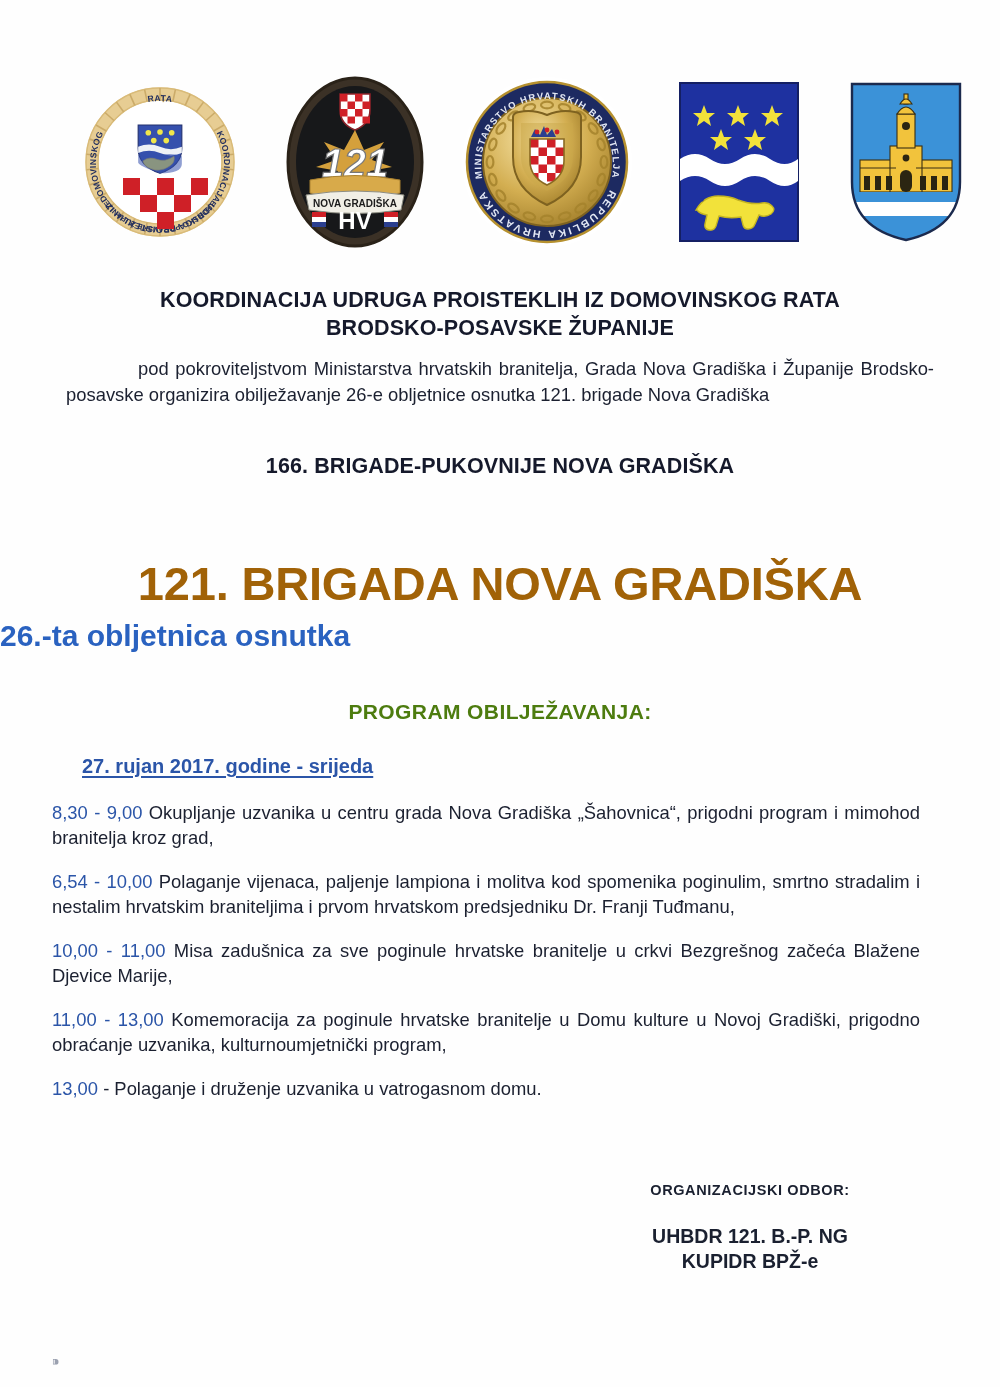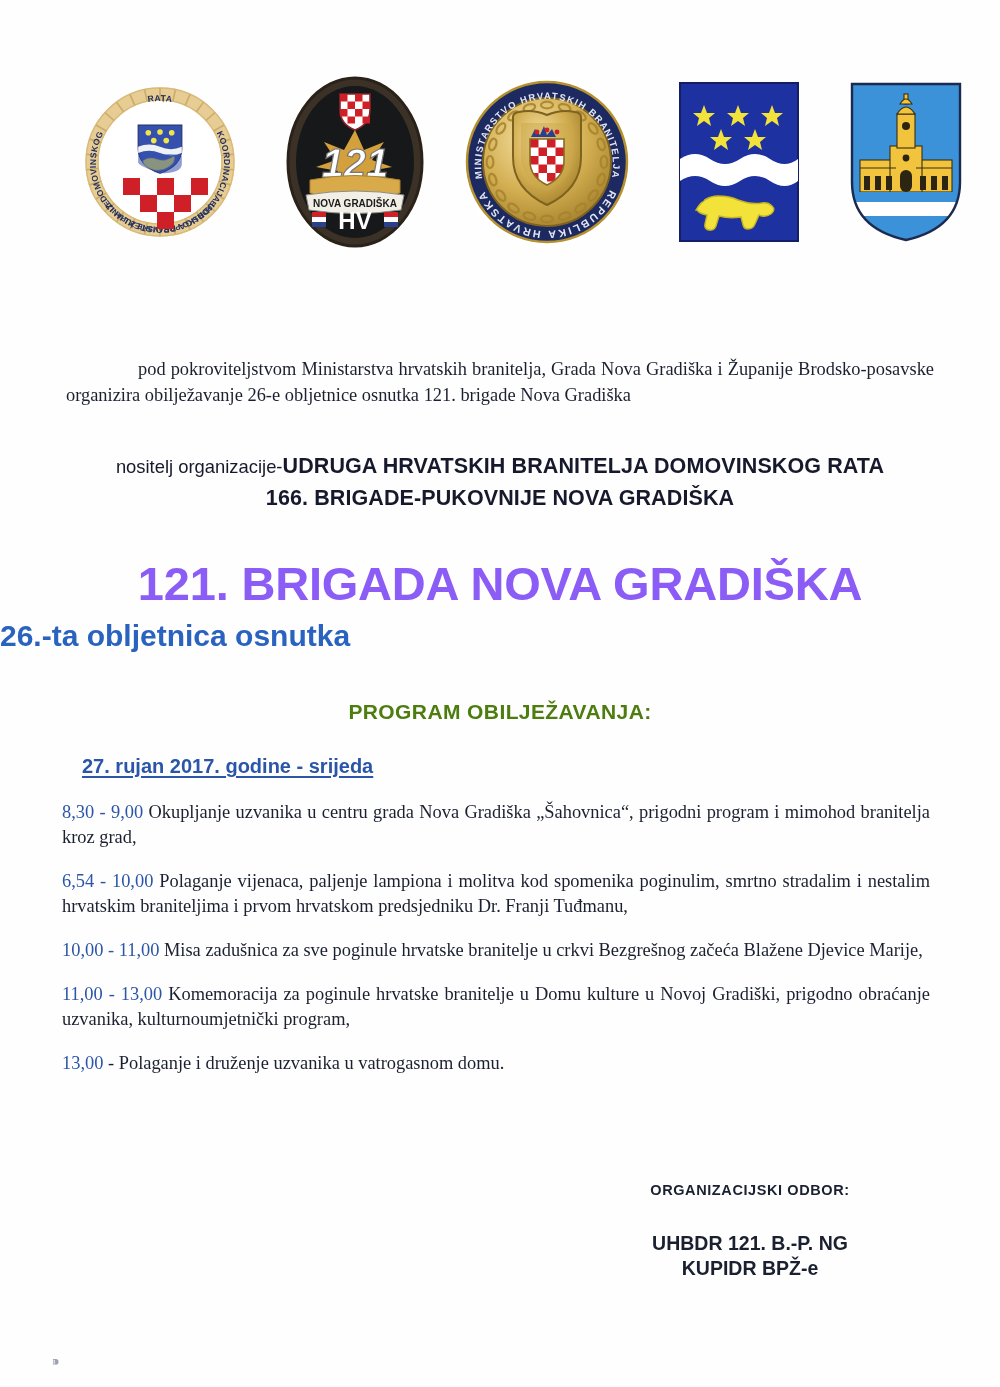--- a/index.html
+++ b/index.html
@@ -60,21 +60,20 @@
   .para-patronage {
     position: absolute;
     top: 356px;
     left: 66px;
     width: 868px;
     text-align: justify;
     text-justify: inter-word;
     font-size: 18.4px;
     line-height: 26px;
     color: #1b2030;
-    font-family: Liberation Serif, serif;
   }
   .para-patronage .indent { display: inline-block; width: 72px; }
   .holder-block {
     position: absolute;
     top: 451px;
     left: 0;
     width: 1000px;
     text-align: center;
     line-height: 30px;
     color: #15192b;
@@ -91,21 +90,21 @@
 
   .title-big {
     position: absolute;
     top: 556px;
     left: 0;
     width: 1000px;
     text-align: center;
     font-size: 47px;
     font-weight: bold;
     letter-spacing: -0.2px;
-    color: #8b5cf6;
+    color: #a16207;
     line-height: 56px;
   }
   .title-sub {
     position: absolute;
     top: 617px;
     left: 0;
     width: 1000px;
     text-align: left;
     font-size: 30px;
     font-weight: bold;
@@ -131,23 +130,22 @@
     font-size: 20px;
     font-weight: bold;
     color: #2b55a8;
     text-decoration: underline;
     text-underline-offset: 3px;
   }
 
   .schedule {
     position: absolute;
     top: 800px;
-    left: 62px;
+    left: 52px;
     width: 868px;
-    font-family: Liberation Serif, serif;
   }
   .sched-item {
     text-align: justify;
     text-justify: inter-word;
     font-size: 18.4px;
     line-height: 25px;
     color: #1b2030;
     margin-bottom: 19px;
   }
   .sched-time {
@@ -160,21 +158,21 @@
     top: 1182px;
     left: 560px;
     width: 380px;
     text-align: center;
     color: #1a2030;
   }
   .footer-lead {
     font-size: 14.5px;
     font-weight: bold;
     letter-spacing: 0.6px;
-    margin-bottom: 33px;
+    margin-bottom: 26px;
   }
   .footer-org {
     font-size: 19.5px;
     font-weight: bold;
     line-height: 25px;
   }
   .scan-speck {
     position: absolute;
     left: 52px;
     top: 1357px;
@@ -564,25 +562,28 @@
           </g>
           <rect x="0" y="114" width="128" height="10" fill="#3b92d8"></rect>
           <rect x="0" y="124" width="128" height="14" fill="#ffffff"></rect>
           <rect x="0" y="138" width="128" height="30" fill="#3b92d8"></rect>
         </g>
         <path d="M10,6 L118,6 L118,104 Q118,150 64,162 Q10,150 10,104 Z" fill="none" stroke="#1b2a4e" stroke-width="2.4"></path>
       </svg>
     </div>
   </div>
 
+  <div class="hdr-main">
+    <div>KOORDINACIJA UDRUGA PROISTEKLIH IZ DOMOVINSKOG RATA</div>
+    <div>BRODSKO-POSAVSKE ŽUPANIJE</div>
+  </div>
 
   <div class="para-patronage"><span class="indent"></span><span>pod pokroviteljstvom Ministarstva hrvatskih branitelja, Grada Nova Gradiška i Županije Brodsko-posavske organizira obilježavanje 26-e obljetnice osnutka 121. brigade Nova Gradiška</span></div>
 
   <div class="holder-block">
-    <div><span class="holder-lead">nositelj organizacije-</span><span class="holder-strong">UDRUGA HRVATSKIH BRANITELJA DOMOVINSKOG RATA</span></div>
     <div class="holder-strong">166. BRIGADE-PUKOVNIJE NOVA GRADIŠKA</div>
   </div>
 
   <div class="title-big">121. BRIGADA NOVA GRADIŠKA</div>
   <div class="title-sub">26.-ta obljetnica osnutka</div>
 
   <div class="program-hdr">PROGRAM OBILJEŽAVANJA:</div>
   <div class="date-line">27. rujan 2017. godine - srijeda</div>
 
   <div class="schedule">

